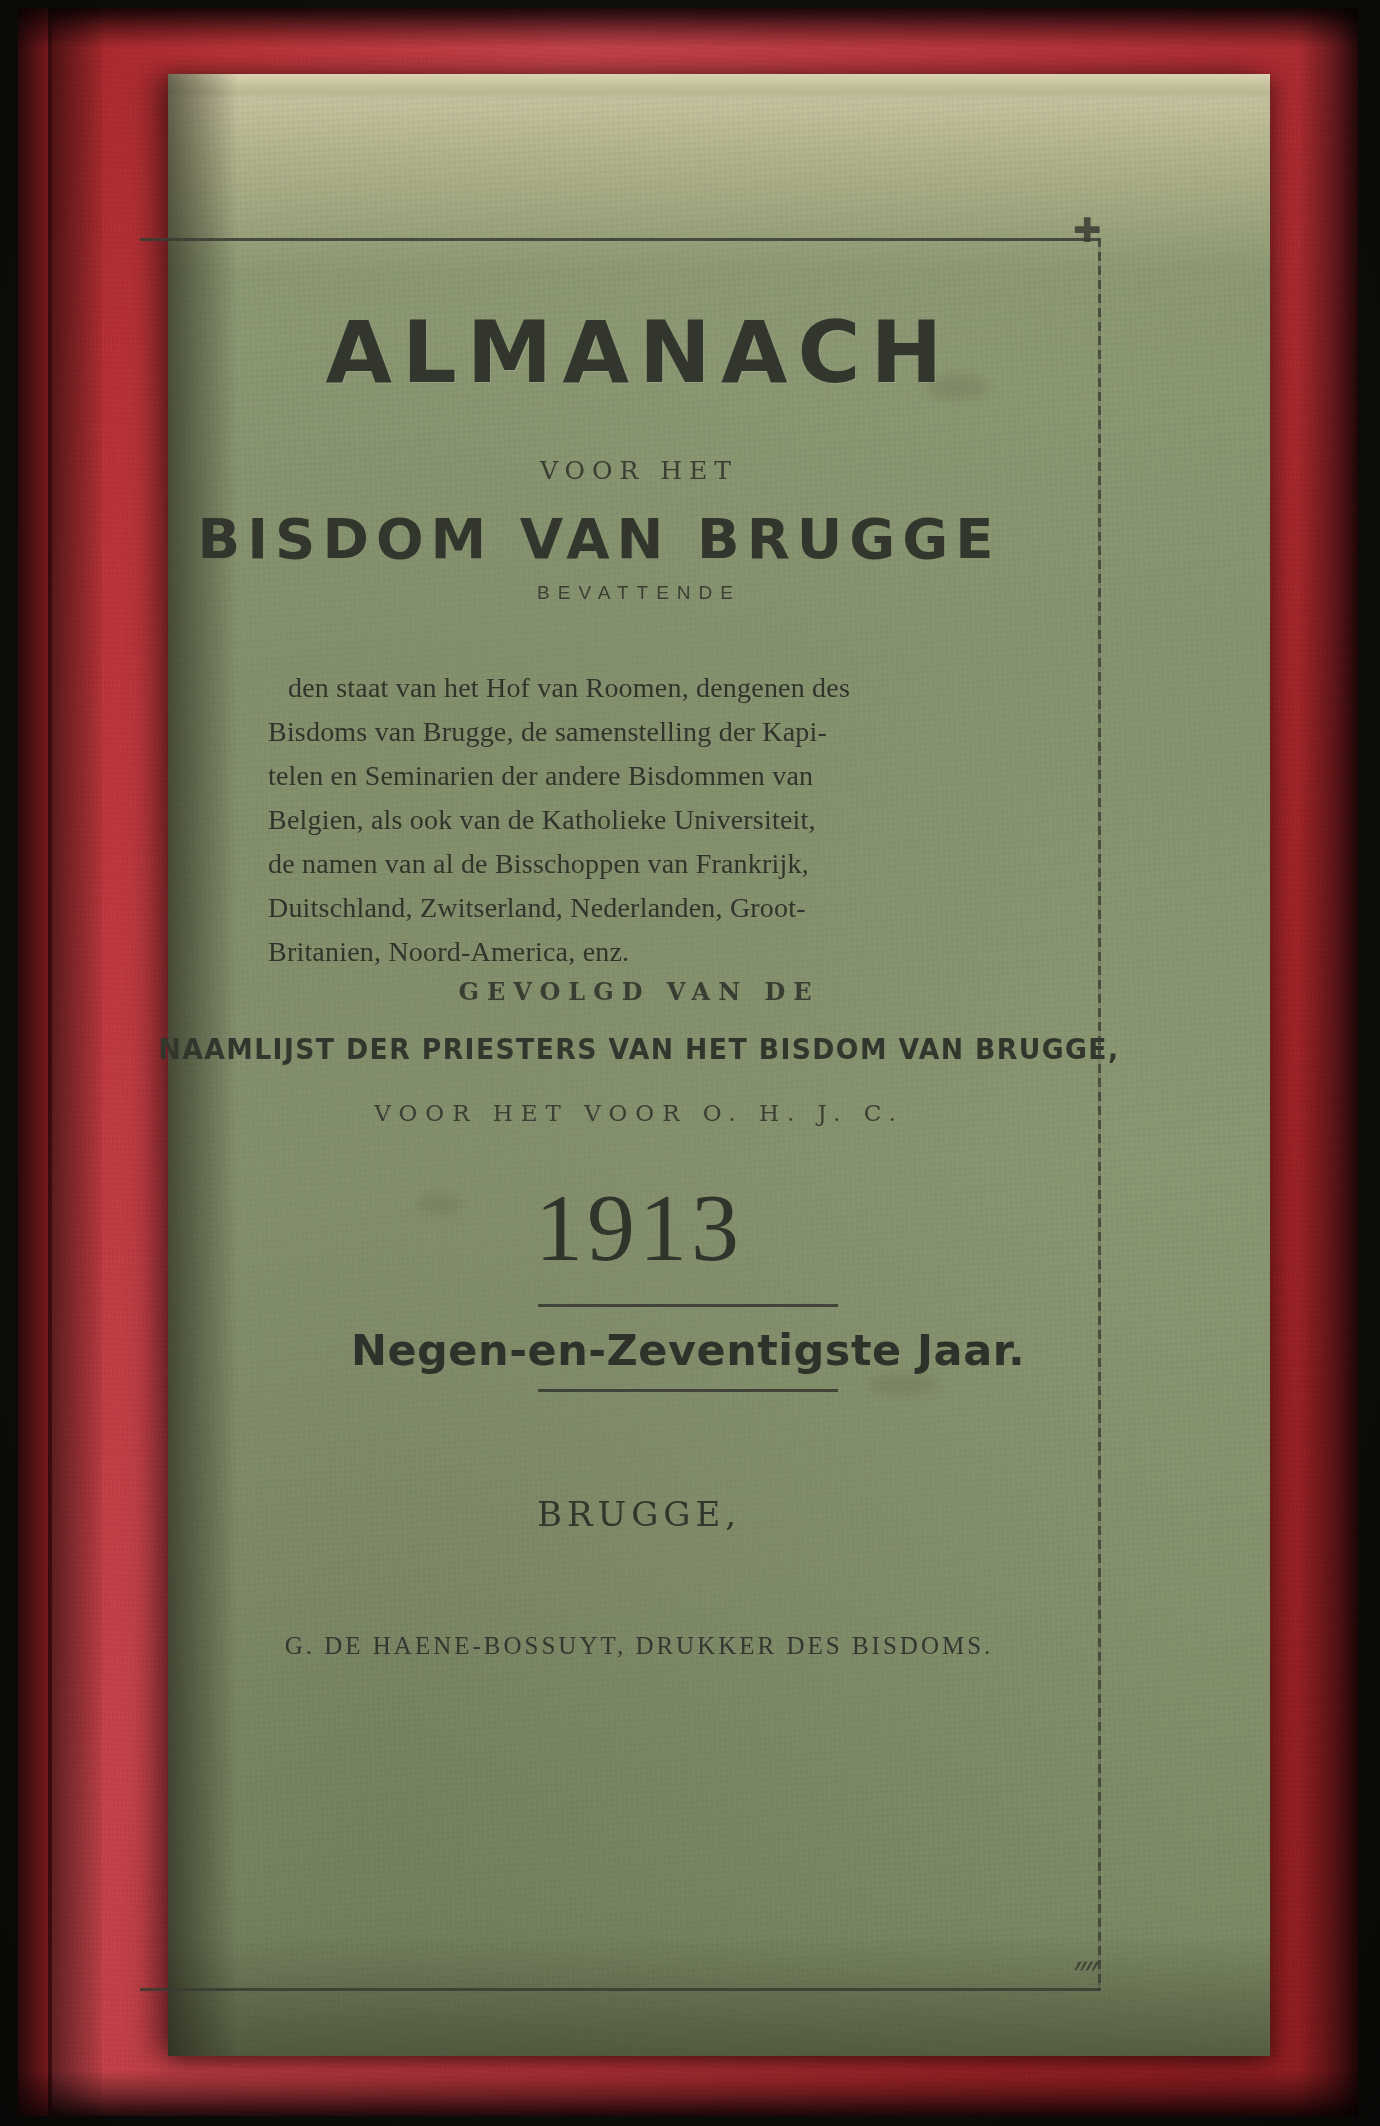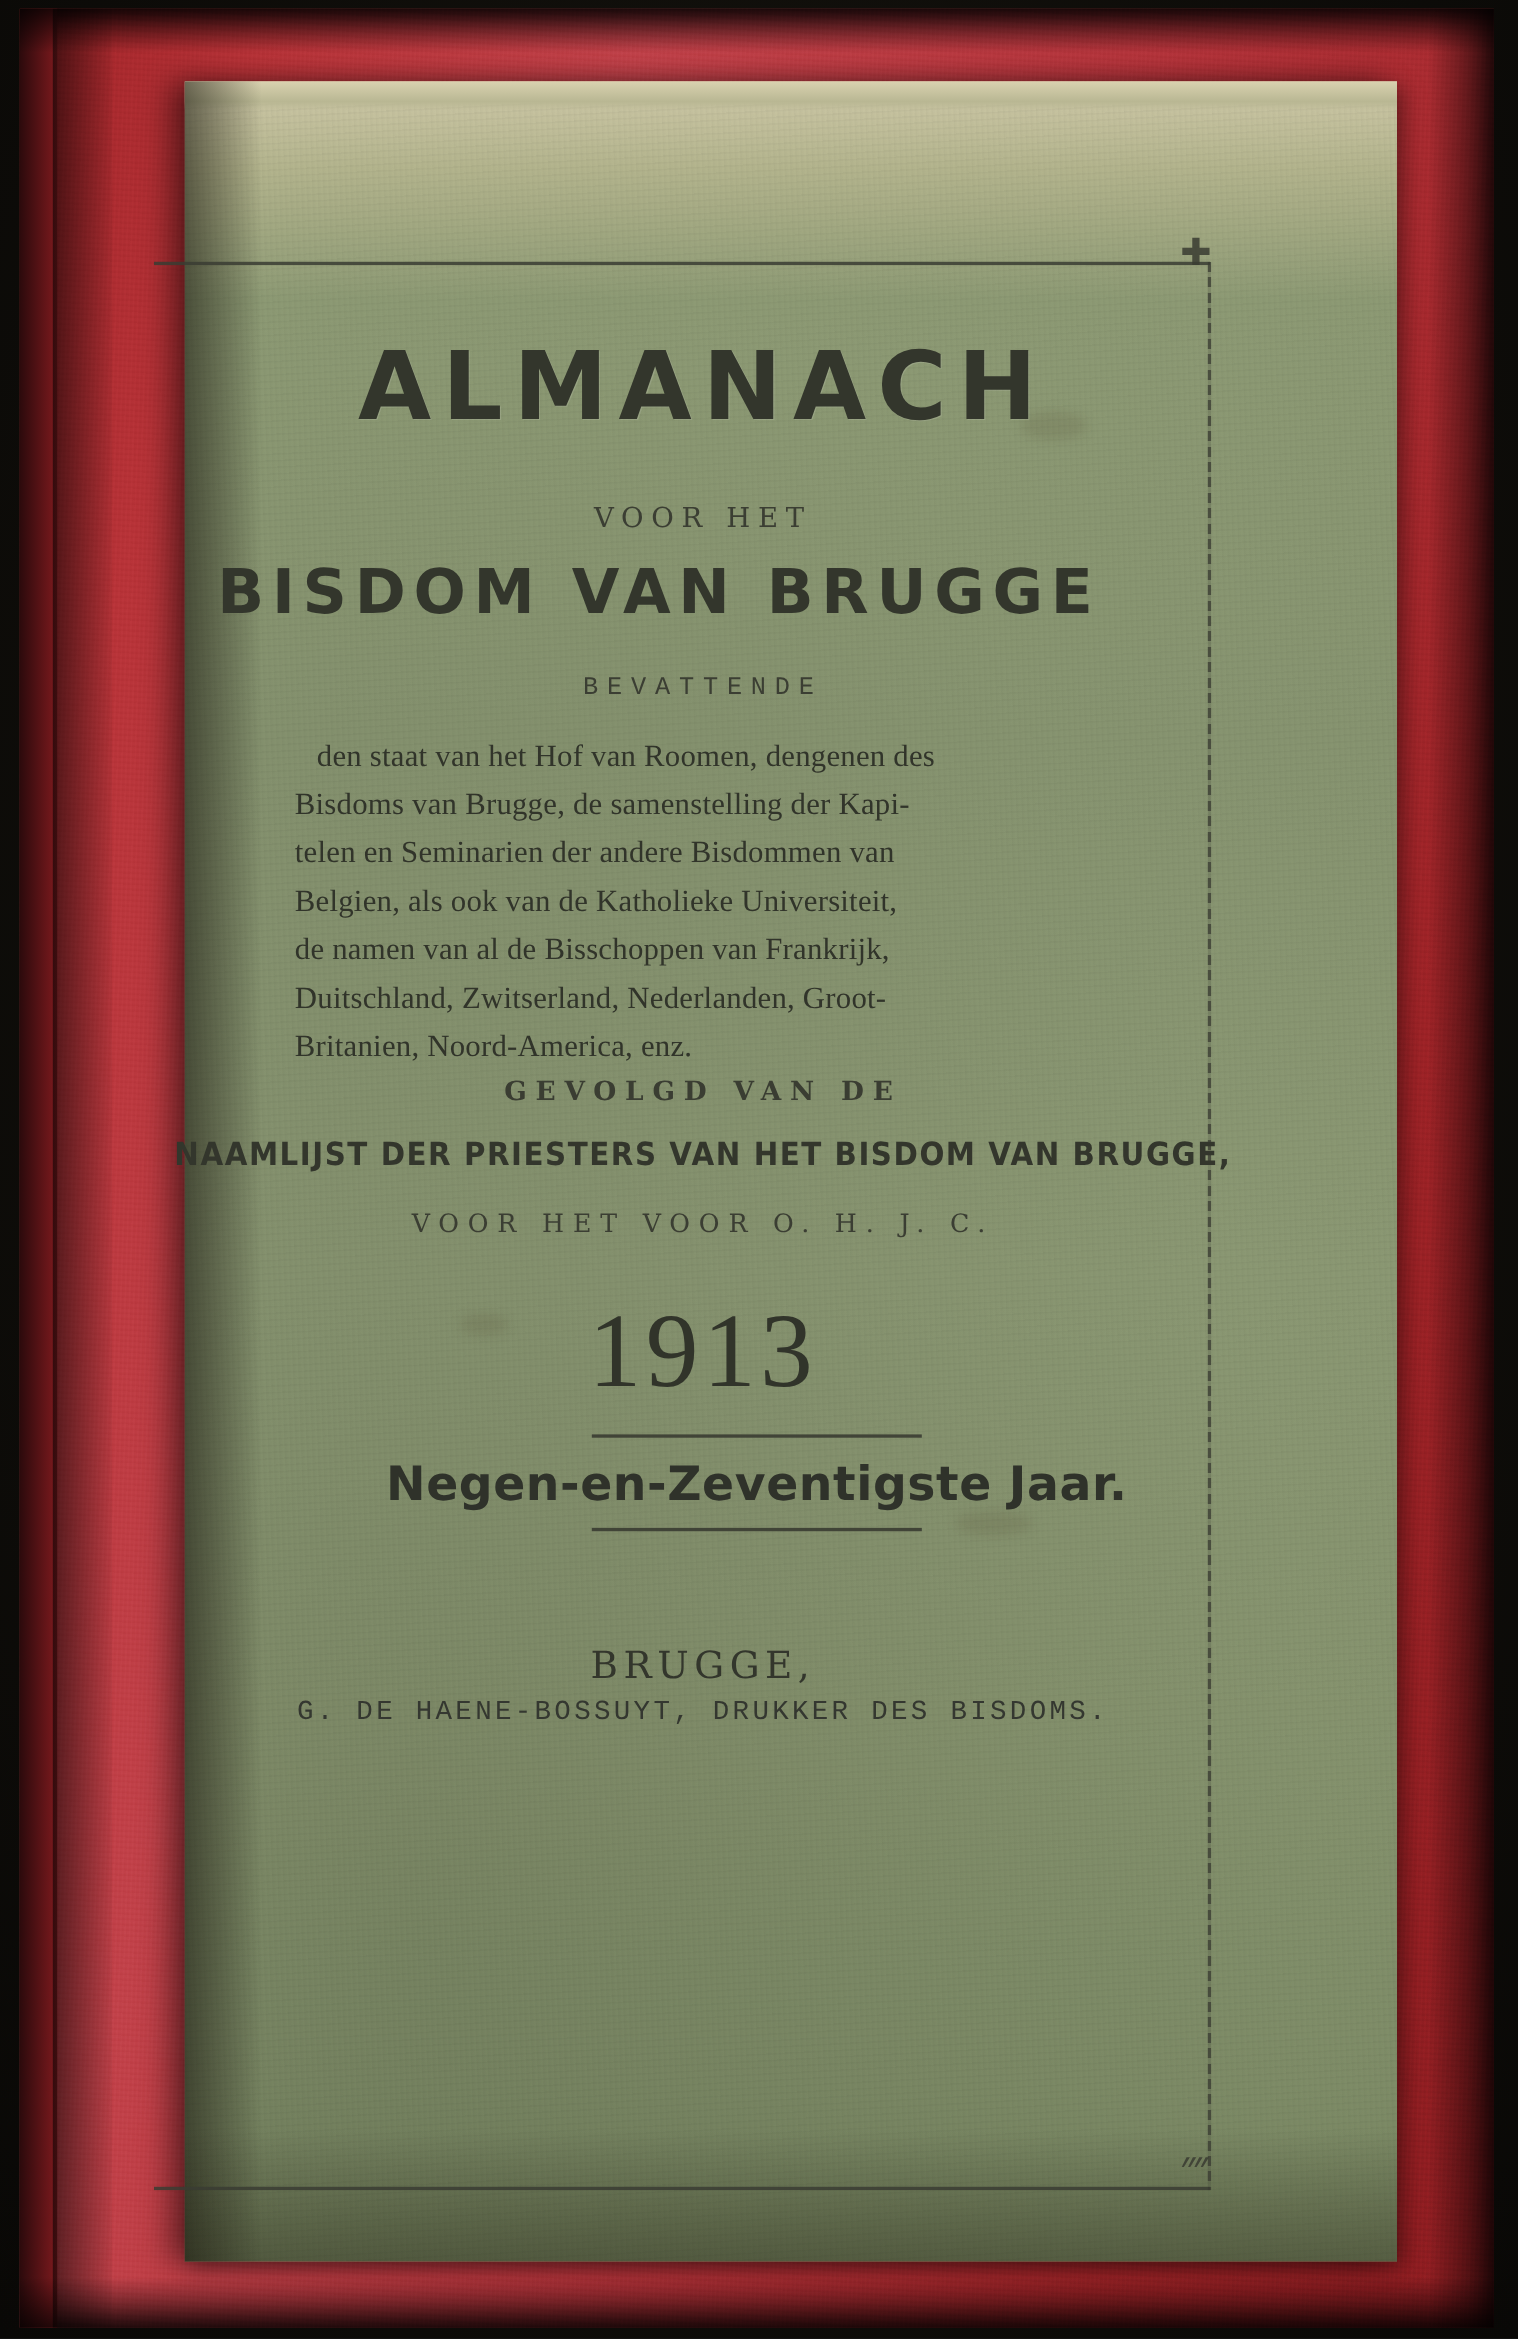--- a/index.html
+++ b/index.html
@@ -199,24 +199,24 @@
     width: 1102px;
     font-family: "DejaVu Sans", sans-serif;
     font-weight: 700;
     font-size: 56px;
     letter-spacing: 7px;
     color: #33362c;
   }
   .t-bevattende {
     position: absolute;
     left: -80px;
-    top: 538px;
-    width: 1102px;
-    font-family: Liberation Mono, monospace;
-    font-size: 23px;
+    top: 508px;
+    width: 1102px;
+    font-family: Liberation Sans, sans-serif;
+    font-size: 19px;
     letter-spacing: 8px;
     color: #3b3e33;
   }
   .t-desc {
     position: absolute;
     left: 100px;
     top: 592px;
     width: 1020px;
     font-family: "Liberation Serif", serif;
     font-size: 28px;
@@ -300,23 +300,23 @@
     top: 1420px;
     width: 1102px;
     font-family: "DejaVu Serif", serif;
     font-size: 34px;
     letter-spacing: 5px;
     color: #33362c;
   }
   .t-printer {
     position: absolute;
     left: -80px;
-    top: 1468px;
-    width: 1102px;
-    font-family: Liberation Mono, monospace;
+    top: 1558px;
+    width: 1102px;
+    font-family: Liberation Serif, serif;
     font-size: 25px;
     letter-spacing: 3px;
     color: #343730;
   }
 
   
   .blot {
     position: absolute;
     border-radius: 50%;
     background: rgba(90,85,55,0.18);

